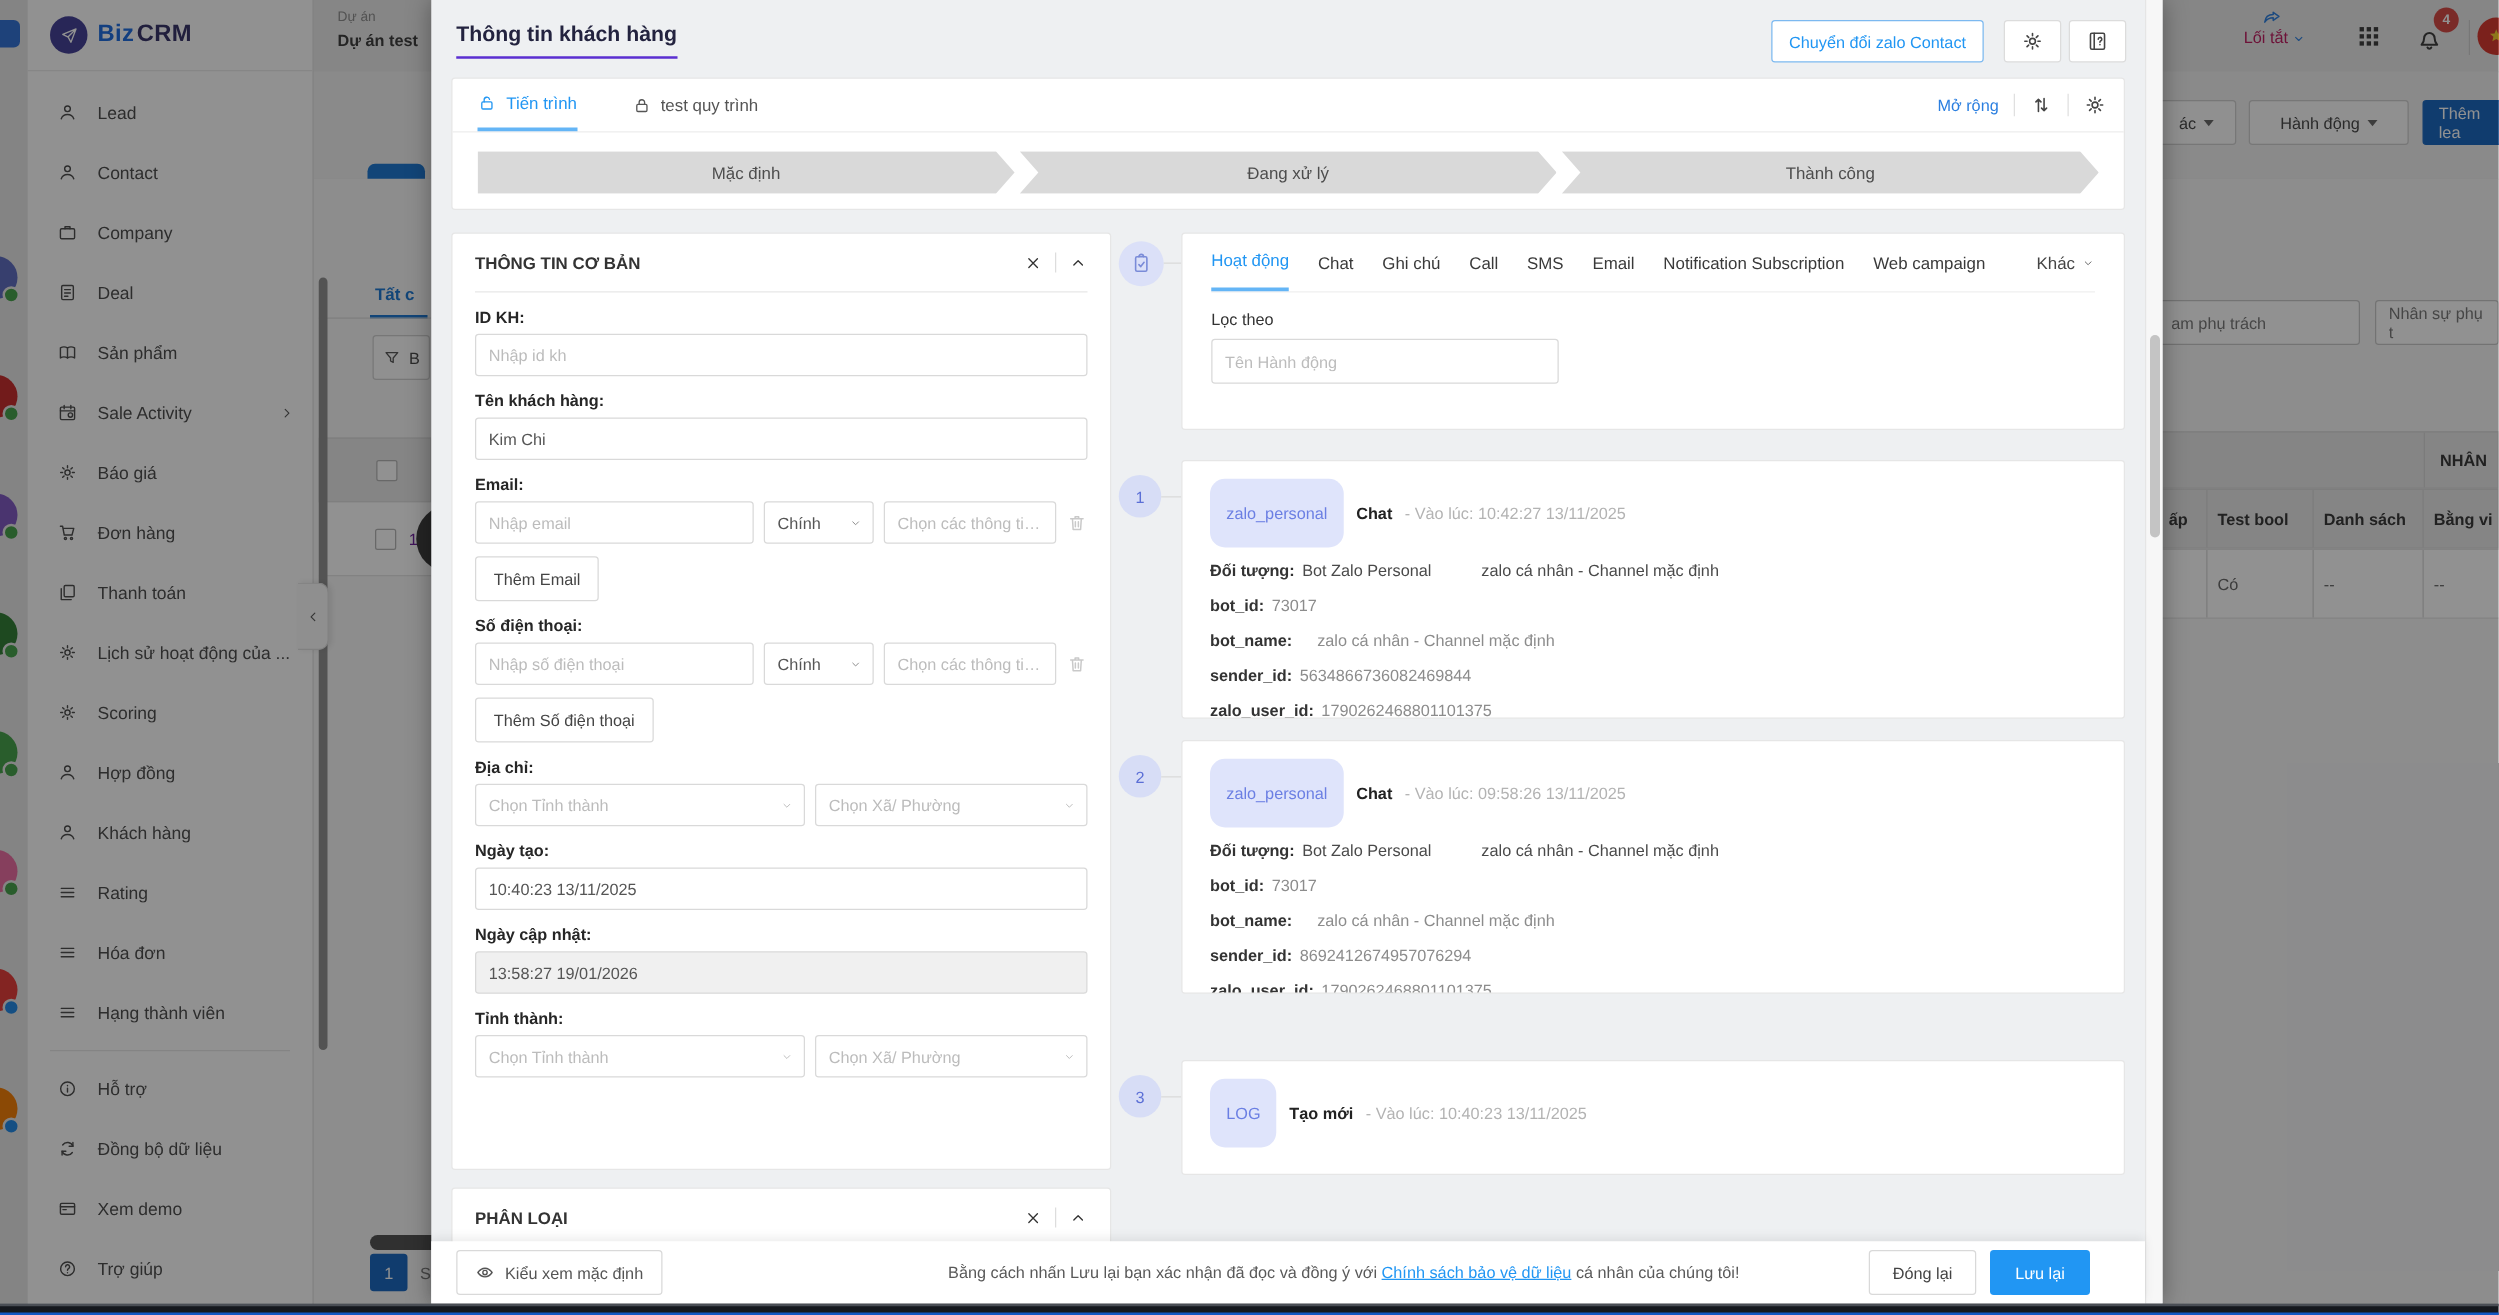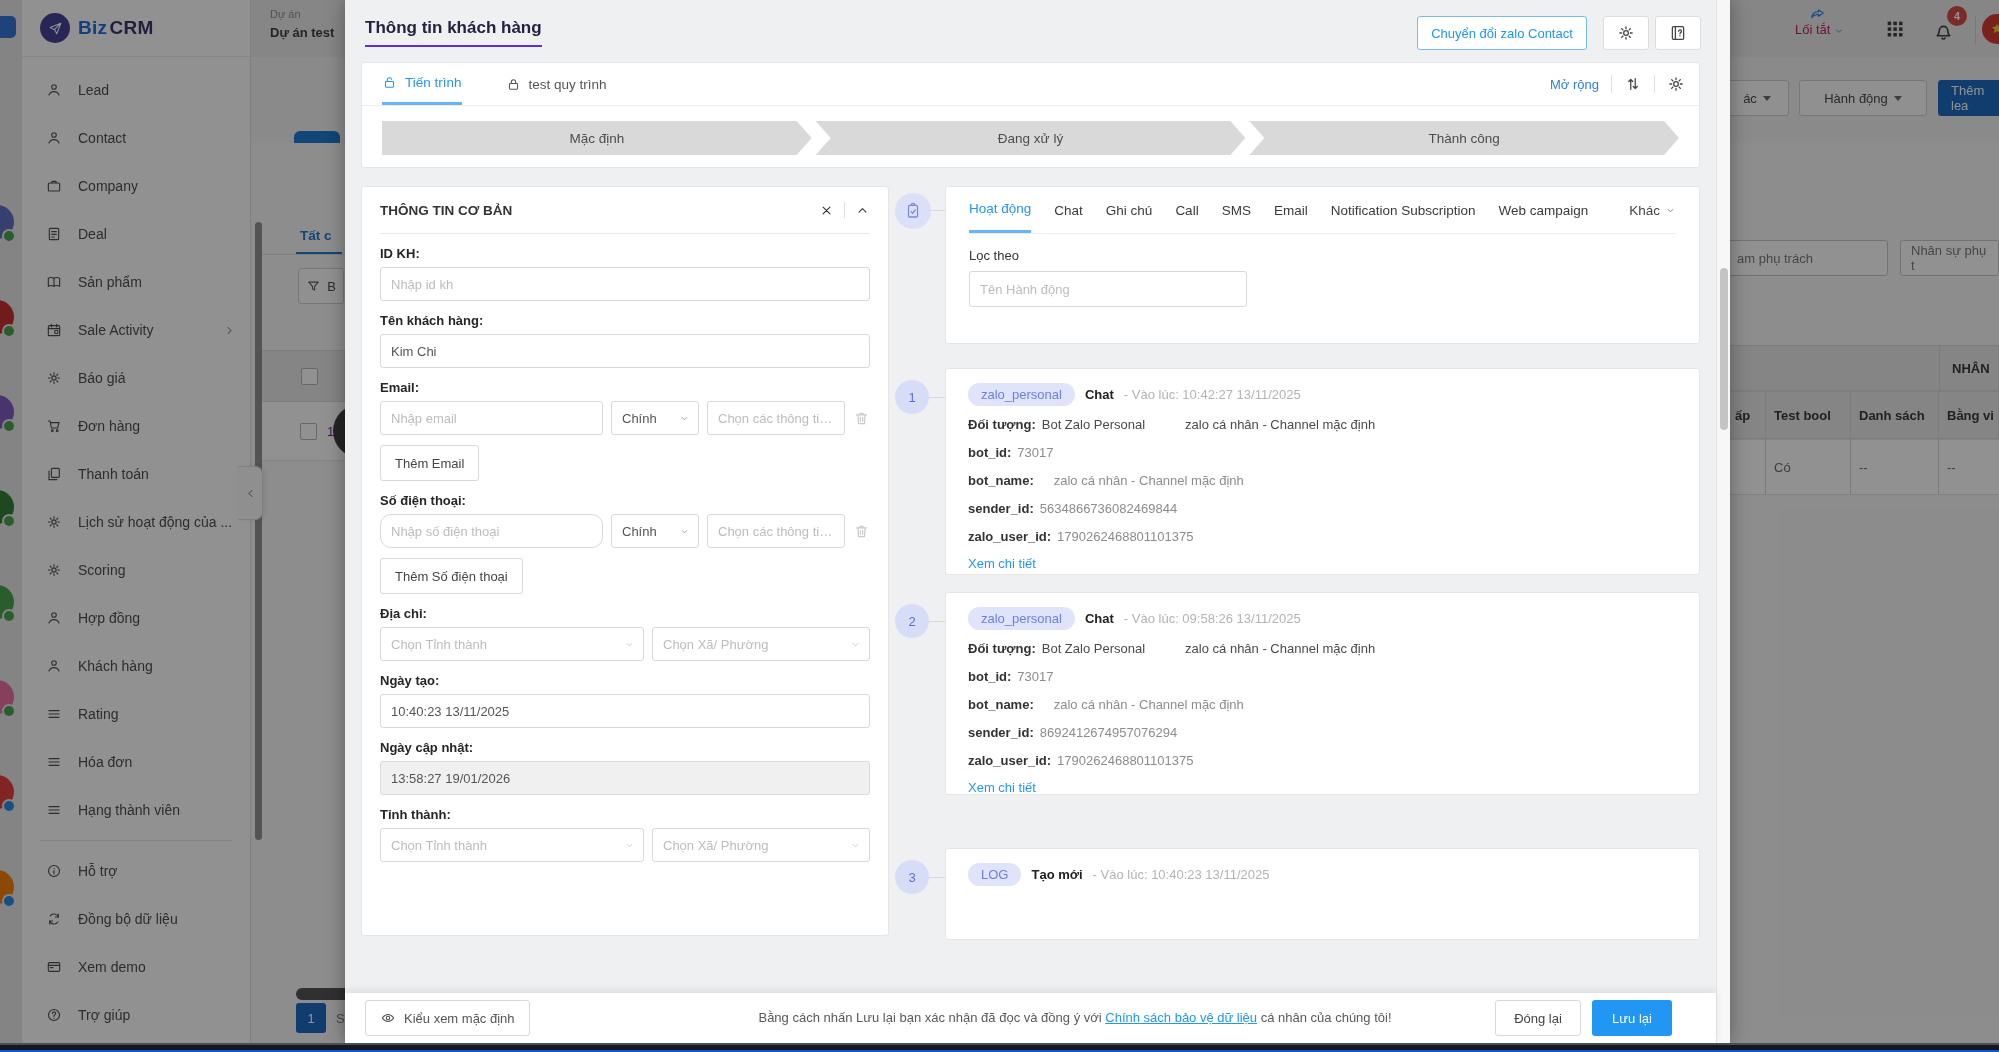--- a/index.html
+++ b/index.html
@@ -113,21 +113,21 @@
   .atab-more{position:absolute;right:0;display:flex;align-items:center;gap:5px;color:#444;font-size:13.5px}
   .act-filter-label{margin:14px 0 8px;color:#333}
   .act-inputs{display:flex;gap:46px}
   .act-inputs .inp{height:36px}
   .tl-num{position:absolute;left:550px;width:34px;height:34px;border-radius:50%;background:#d7ddf6;color:#5b6fd6;
       display:flex;align-items:center;justify-content:center;font-size:13px}
   .tl-conn{position:absolute;left:584px;width:16px;height:1px;background:#d9d9d9}
   .tl-card{position:absolute;left:600px;width:755px;background:#fff;border:1px solid #e6e6e6;border-radius:3px;
       box-sizing:border-box;padding:14px 22px;overflow:hidden}
   .tl-head{display:flex;align-items:center;gap:10px}
-  .tl-badge{background:#dfe4fb;color:#6b7fe3;border-radius:12px;padding:4px 13px;font-size:13px}
+  .tl-badge{background:#dfe4fb;color:#6b7fe3;border-radius:12px;padding:20px 13px;font-size:13px}
   .tl-type{font-weight:bold;color:#222}
   .tl-time{color:#b3b3b3}
   .tl-row{margin-top:9px;line-height:19px}
   .tl-lb{font-weight:bold;color:#333;margin-right:6px}
   .tl-val{color:#8c8c8c}
   .tl-val.dark{color:#4a4a4a}
   .tl-extra{color:#4a4a4a;margin-left:40px}
   .tl-link{display:inline-block;margin-top:10px;color:#2196f3;cursor:pointer}
   
   .m-footer{left:0;top:993px;width:1371px;height:50px;background:#fff;box-shadow:0 -3px 8px rgba(0,0,0,.08);z-index:3}
@@ -601,21 +601,21 @@
       </div>
       <span style="color: rgb(201, 201, 201); display: inline-flex;">
           <svg width="17" height="17" viewBox="0 0 24 24" fill="none" stroke="#c9c9c9" stroke-width="1.7" stroke-linecap="round" stroke-linejoin="round">
             <path d="M5 7h14M10 7V4.8h4V7M7 7l.8 12.2h8.4L17 7M10.3 10.5v5.5M13.7 10.5v5.5"></path>
           </svg>
         </span>
     </div>
     <div><span class="out-btn">Thêm Email</span></div>
     <div class="f-label">Số điện thoại:</div>
     <div class="frow">
-      <input class="inp" style="flex: 1 1 0%; border-radius: 11px;" readonly="" placeholder="Nhập số điện thoại">
+      <input class="inp" style="flex: 1 1 0%;" readonly="" placeholder="Nhập số điện thoại">
       <div class="sel" style="width:88px">
         <span>Chính</span>
         <span style="color: rgb(136, 136, 136); display: inline-flex;">
             <svg width="11" height="11" viewBox="0 0 24 24" fill="none" stroke="#888" stroke-width="1.7" stroke-linecap="round" stroke-linejoin="round">
               <path d="M7 9.8l5 5 5-5"></path>
             </svg>
           </span>
       </div>
       <div class="sel" style="width:138px">
         <span class="ph" style="overflow:hidden;white-space:nowrap;text-overflow:ellipsis">Chọn các thông tin...</span>
@@ -664,20 +664,38 @@
         <span class="ph">Chọn Xã/ Phường</span>
         <span style="color: rgb(187, 187, 187); display: inline-flex;">
             <svg width="11" height="11" viewBox="0 0 24 24" fill="none" stroke="#bbb" stroke-width="1.7" stroke-linecap="round" stroke-linejoin="round">
               <path d="M7 9.8l5 5 5-5"></path>
             </svg>
           </span>
       </div>
     </div>
   </div>
 
+  <div class="card class-card">
+    <div class="c-head">
+      <span class="c-title">PHÂN LOẠI</span>
+      <span class="c-icons">
+        <span style="color: rgb(51, 51, 51); display: inline-flex;">
+            <svg width="15" height="15" viewBox="0 0 24 24" fill="none" stroke="#333" stroke-width="1.7" stroke-linecap="round" stroke-linejoin="round">
+              <path d="M6.5 6.5l11 11M17.5 6.5l-11 11"></path>
+            </svg>
+          </span>
+        <span class="c-isep"></span>
+        <span style="color: rgb(51, 51, 51); display: inline-flex;">
+            <svg width="15" height="15" viewBox="0 0 24 24" fill="none" stroke="#333" stroke-width="1.7" stroke-linecap="round" stroke-linejoin="round">
+              <path d="M6.5 14.5L12 9l5.5 5.5"></path>
+            </svg>
+          </span>
+      </span>
+    </div>
+  </div>
 
   <div class="abs act-circle">
       <span style="color: rgb(122, 139, 216); display: inline-flex;">
         <svg width="18" height="18" viewBox="0 0 24 24" fill="none" stroke="#7a8bd8" stroke-width="1.7" stroke-linecap="round" stroke-linejoin="round">
           <rect x="6" y="4.5" width="12" height="15.5" rx="1.5"></rect>
           <path d="M9.5 4.5a2.5 2.5 0 0 1 5 0"></path>
           <path d="M9.5 13l2 2 3.5-4.5"></path>
         </svg>
       </span>
     </div>

